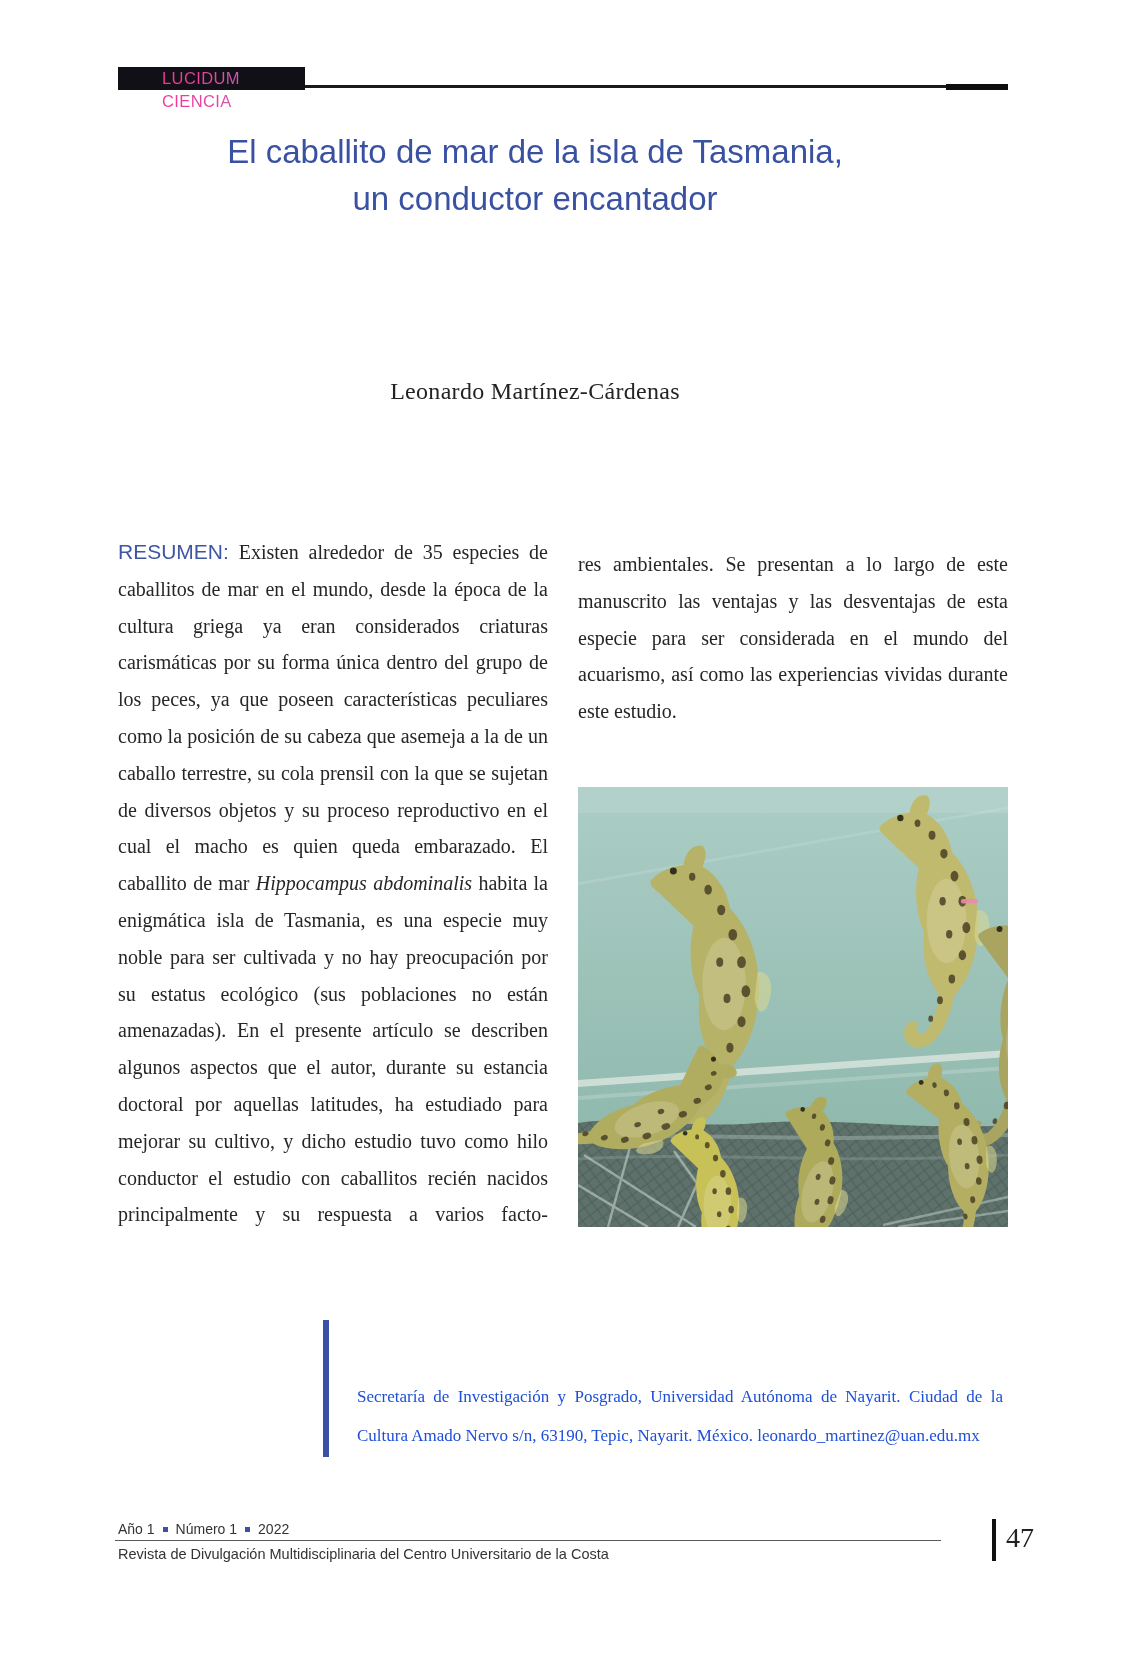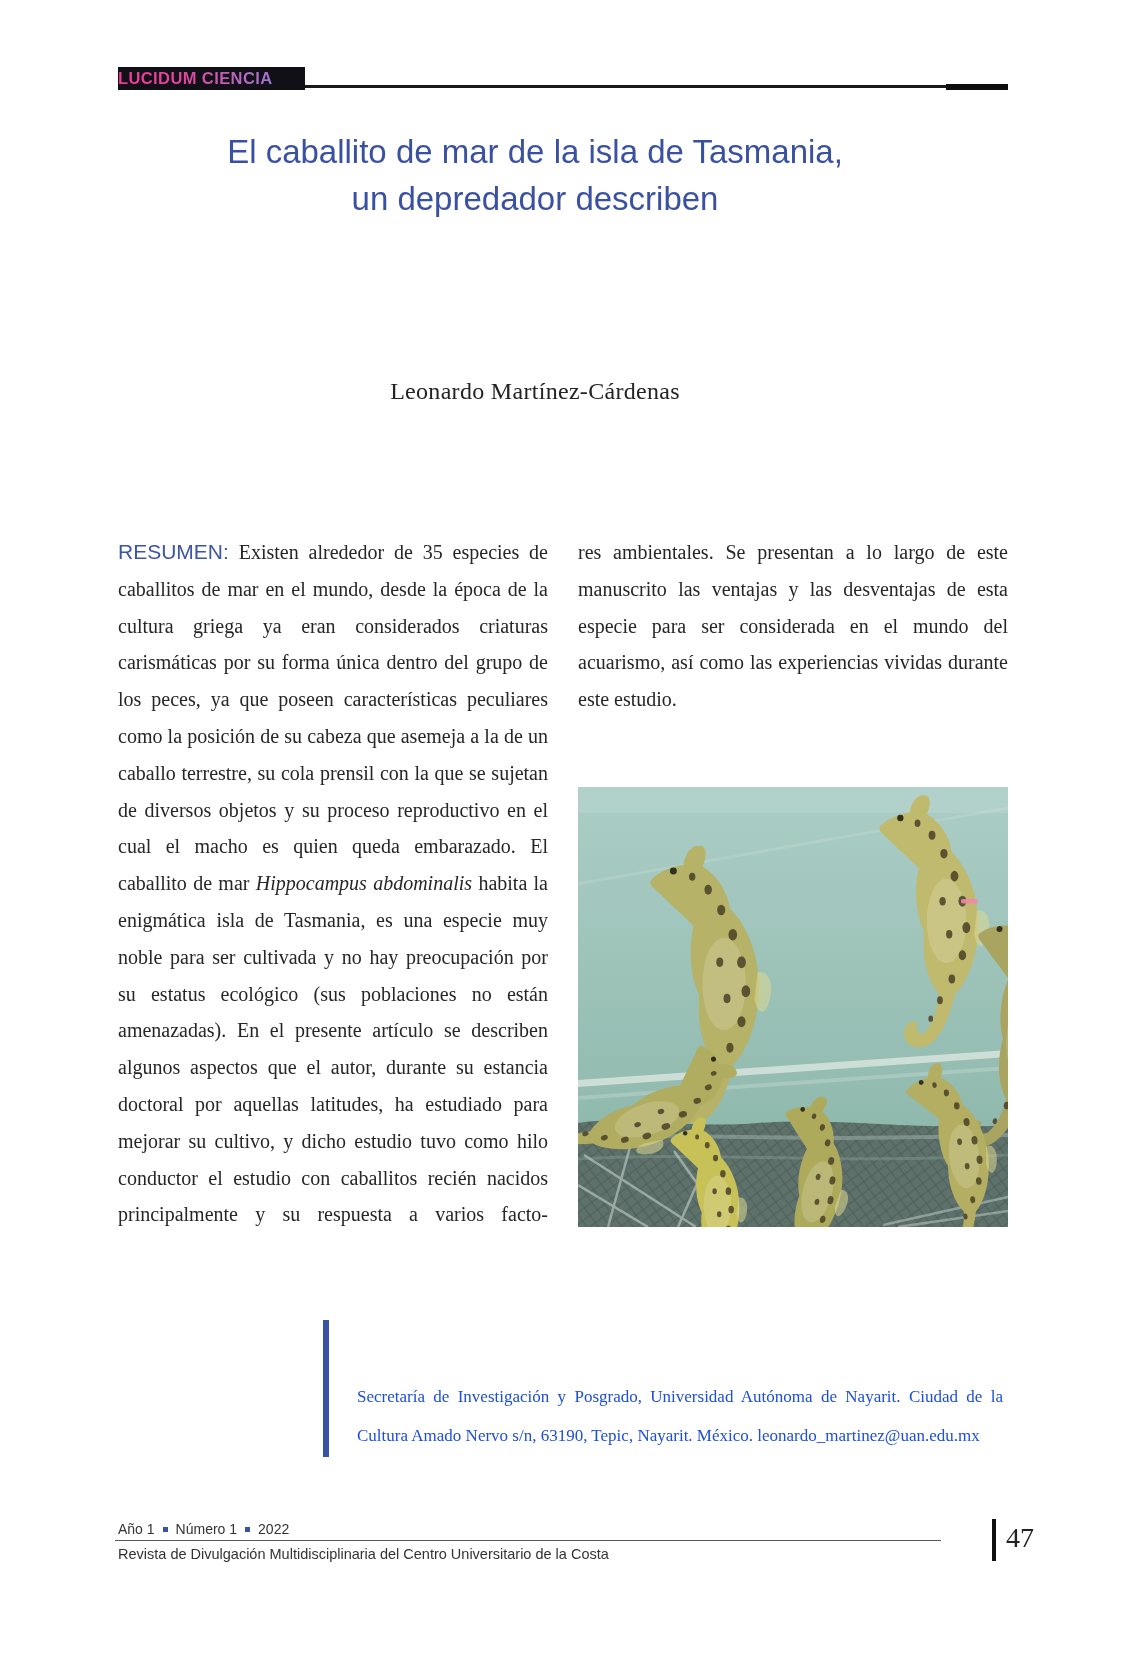--- a/index.html
+++ b/index.html
@@ -2,39 +2,39 @@
 <html><head>
 <meta charset="utf-8">
 <style>
   html,body{margin:0;padding:0;background:#ffffff;}
   .page{position:relative;width:1123px;height:1654px;background:#fff;overflow:hidden;
         font-family:"Liberation Serif", serif;color:#262626;}
 
   
   .brand-box{position:absolute;left:118px;top:67px;width:187px;height:23px;background:#101016;}
   .brand-text{display:block;padding-left:0;font-family:"Liberation Sans",sans-serif;
-        font-weight:bold;font-size:16.5px;line-height:23px;letter-spacing:0.4px;
+        font-weight:normal;font-size:16.5px;line-height:23px;letter-spacing:0.4px;
         background:linear-gradient(90deg,#f5369b 0%,#e3459f 35%,#b967c0 65%,#8a82d8 100%);
-        -webkit-background-clip:text;background-clip:text;color:transparent;}
+        -webkit-background-clip:text;background-clip:text;color:transparent;margin-left:44px;}
   .header-rule{position:absolute;left:305px;top:85px;width:641px;height:2.5px;background:#1a1a1a;}
   .header-rule-end{position:absolute;left:946px;top:84px;width:62px;height:5.5px;background:#0e0e0e;}
 
   
   .title{position:absolute;left:118px;top:128px;width:834px;text-align:center;
         font-family:"Liberation Sans",sans-serif;font-size:33px;line-height:47px;color:#3a51a2;}
   .author{position:absolute;left:118px;top:378px;width:834px;text-align:center;
         font-size:24px;color:#232323;letter-spacing:0.3px;}
 
   
   .col{position:absolute;top:534px;width:430px;font-size:20px;line-height:36.8px;
         text-align:justify;color:#262626;}
   .col p{margin:0;}
   .col-left{left:118px;}
   .col-left p{text-align-last:justify;}
-  .col-right{left:578px;}
+  .col-right{left:578px;margin-top:12px;}
   .resumen{font-family:"Liberation Sans",sans-serif;font-size:21px;color:#3e55a6;}
 
   
   .figure{position:absolute;left:578px;top:787px;width:430px;height:440px;margin:0;}
   .figure svg{display:block;}
   .caption{position:absolute;left:578px;top:1240px;width:412px;
         font-family:"Liberation Sans",sans-serif;font-size:19.5px;line-height:33px;color:#2f2f2f;}
   .figlabel{color:#5563ac;}
 
   
@@ -59,21 +59,21 @@
 <div class="page">
 
   <div class="brand-box">
     <span class="brand-text">LUCIDUM CIENCIA</span>
   </div>
   <div class="header-rule"></div>
   <div class="header-rule-end"></div>
 
   <h1 class="title" style="margin:0;font-weight:normal;">
     <span>El caballito de mar de la isla de Tasmania,</span><br>
-    <span>un depredador describen</span>
+    <span>un conductor encantador</span>
   </h1>
   <div class="author">Leonardo Martínez-Cárdenas</div>
 
   <div class="col col-left">
     <p><span class="resumen">RESUMEN:</span><span> Existen alrededor de 35 especies de caballitos de mar en el mundo, desde la época de la cultura griega ya eran considerados criaturas carismáticas por su forma única dentro del grupo de los peces, ya que poseen características peculiares como la posición de su cabeza que asemeja a la de un caballo terrestre, su cola prensil con la que se sujetan de diversos objetos y su proceso reproductivo en el cual el macho es quien queda embarazado. El caballito de mar </span><i>Hippocampus abdominalis</i><span> habita la enigmática isla de Tasmania, es una especie muy noble para ser cultivada y no hay preocupación por su estatus ecológico (sus poblaciones no están amenazadas). En el presente artículo se describen algunos aspectos que el autor, durante su estancia doctoral por aquellas latitudes, ha estudiado para mejorar su cultivo, y dicho estudio tuvo como hilo conductor el estudio con caballitos recién nacidos principalmente y su respuesta a varios facto-</span></p>
   </div>
   <div class="col col-right">
     <p>res ambientales. Se presentan a lo largo de este manuscrito las ventajas y las desventajas de esta especie para ser considerada en el mundo del acuarismo, así como las experiencias vividas durante este estudio.</p>
   </div>
 

